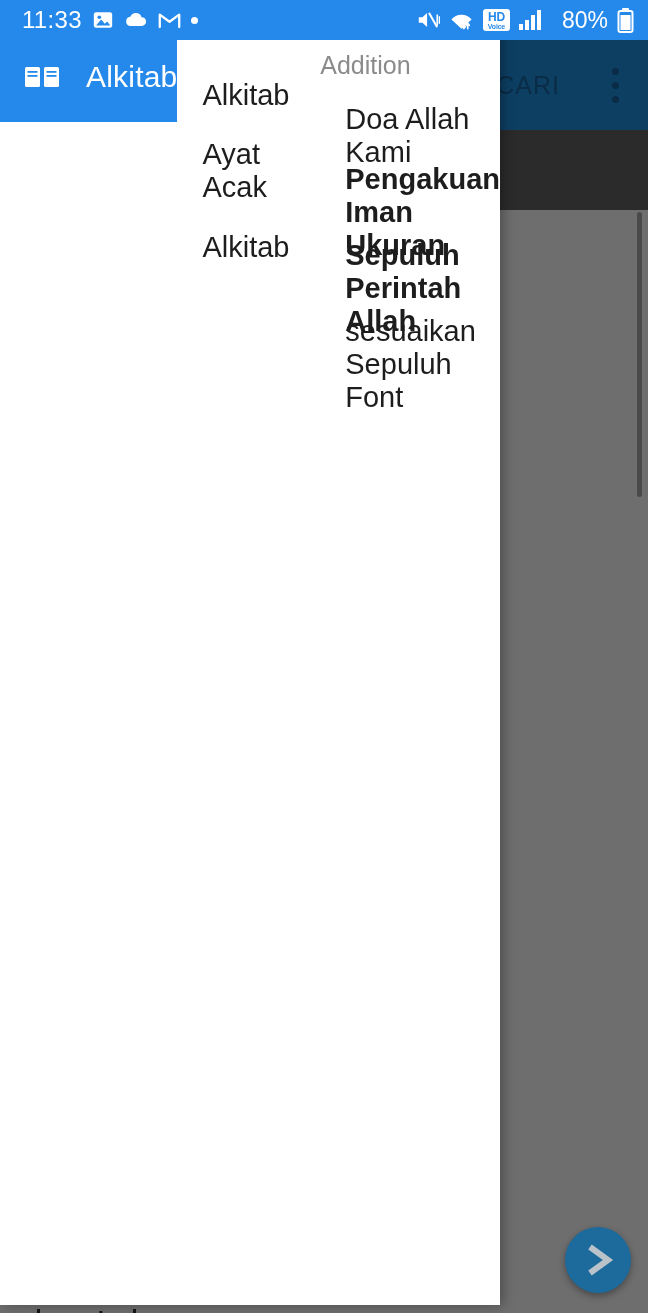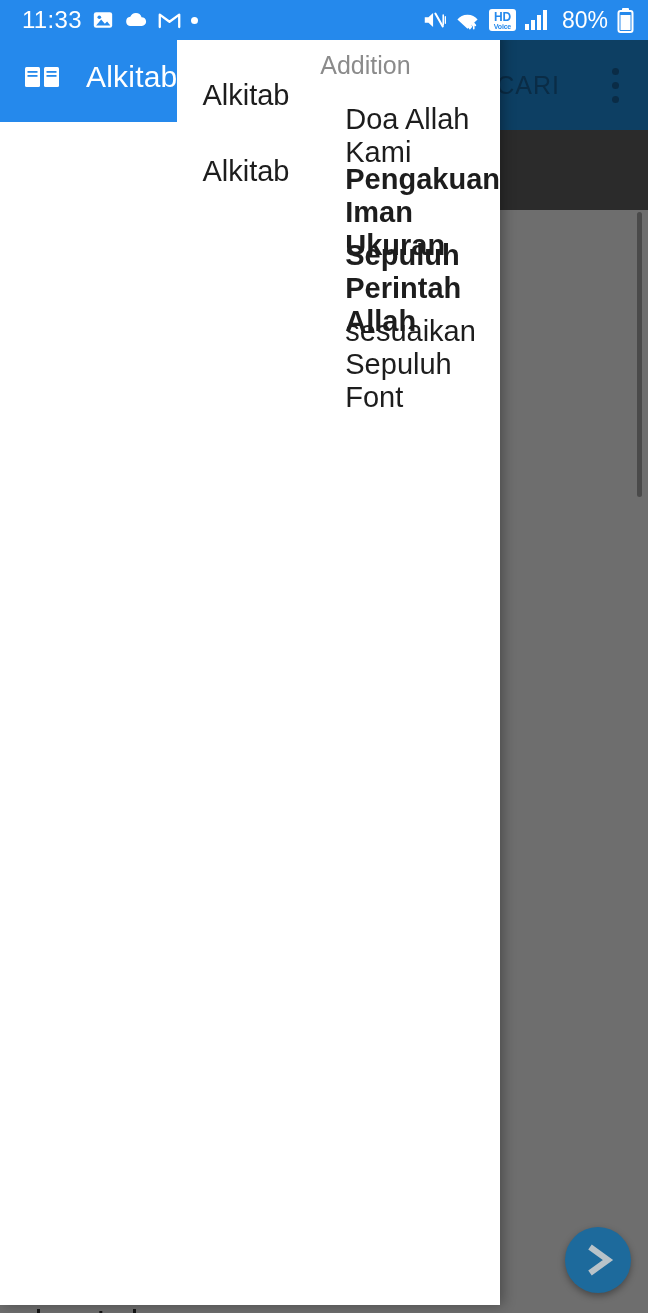--- a/index.html
+++ b/index.html
@@ -65,21 +65,21 @@
     position:absolute; left:0; top:0; width:648px; height:40px;
     background:#2589ec; color:#ffffff;
     display:flex; align-items:center; justify-content:space-between;
     padding:0 14px 0 22px;
     z-index:40;
   }
   #statusbar .left, #statusbar .right { display:flex; align-items:center; }
   #statusbar .left { gap:10px; }
   #statusbar .right { gap:9px; }
   #statusbar .clock { font-size:24px; font-weight:500; letter-spacing:0.3px; }
-  #statusbar .pct { font-size:23px; font-weight:500; margin-left:4px; }
+  #statusbar .pct { font-size:23px; font-weight:500; margin-left:10px; }
   #statusbar svg { display:block; }
   .dot-ind { width:7px; height:7px; border-radius:50%; background:#fff; display:block; }
   .hdbadge {
     background:#fff; color:#2589ec; border-radius:3px;
     width:27px; height:22px;
     display:flex; flex-direction:column; align-items:center; justify-content:center;
     line-height:1;
   }
   .hdbadge .hd { font-size:12px; font-weight:bold; letter-spacing:-0.3px; }
   .hdbadge .vo { font-size:7px; font-weight:bold; letter-spacing:-0.2px; }
@@ -194,20 +194,23 @@
       <rect x="22.5" y="12" width="10" height="1.8" fill="#2589ec"></rect>
     </svg>
     <span class="title">Alkitab</span>
   </div>
 
   <div class="drawer-section grp1">
     <div class="drawer-item">
       <span>Alkitab</span>
     </div>
     <div class="drawer-item">
+      <span>Ayat Acak</span>
+    </div>
+    <div class="drawer-item">
       <span>Alkitab</span>
     </div>
   </div>
 
   <div class="drawer-divider"></div>
 
   <div class="drawer-section">
     <div class="section-label">Addition</div>
     <div class="drawer-item">
       <span>Doa Allah Kami</span>

